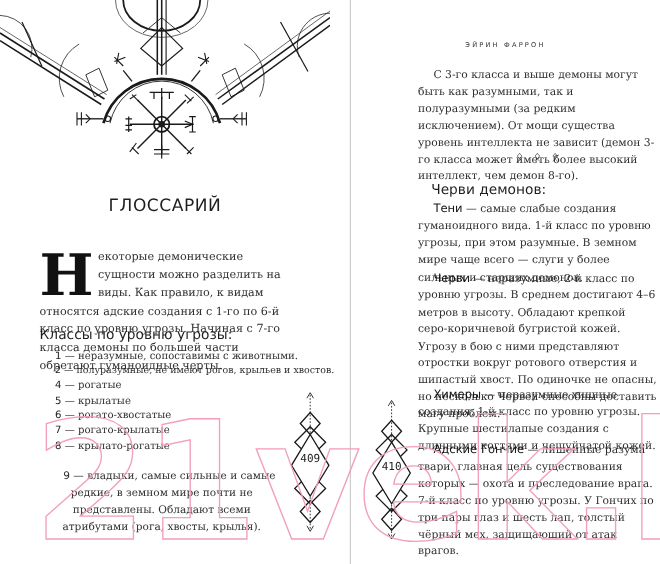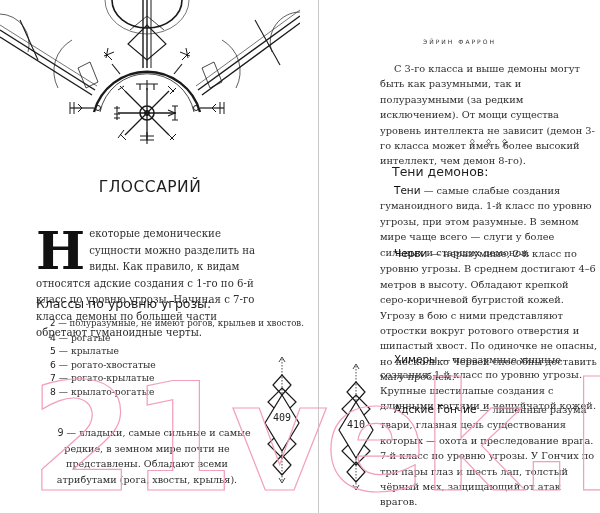--- a/index.html
+++ b/index.html
@@ -143,20 +143,21 @@
 
     <div class="chapter-title">ГЛОССАРИЙ</div>
 
     <p class="intro">
       <span class="dropcap">Н</span><span>екоторые демонические сущности можно разделить на виды. Как правило, к видам относятся адские создания с 1-го по 6-й класс по уровню угрозы. Начиная с 7-го класса демоны по большей части обретают гуманоидные черты.</span>
     </p>
 
     <h3 class="section-h classes-title">Классы по уровню угрозы:</h3>
 
     <ul class="class-list">
+      <li><span class="num">1</span> <span>— неразумные, сопоставимы с животными.</span></li>
       <li style="font-size:8.6px"><span class="num">2</span> <span>— полуразумные, не имеют рогов, крыльев и хвостов.</span></li>
       <li><span class="num">4</span> <span>— рогатые</span></li>
       <li><span class="num">5</span> <span>— крылатые</span></li>
       <li><span class="num">6</span> <span>— рогато-хвостатые</span></li>
       <li><span class="num">7</span> <span>— рогато-крылатые</span></li>
       <li><span class="num">8</span> <span>— крылато-рогатые</span></li>
     </ul>
 
     <p class="class9"><span class="num">9</span> <span>— владыки, самые сильные и самые редкие, в земном мире почти не представлены. Обладают всеми атрибутами (рога, хвосты, крылья).</span></p>
 
@@ -176,21 +177,21 @@
   </div>
 
   <div class="gutter"></div>
 
   <div class="running-head">ЭЙРИН ФАРРОН</div>
 
   <p class="rp-para indent p1">С 3-го класса и выше демоны могут быть как разумными, так и полуразумными (за редким исключением). От мощи существа уровень интеллекта не зависит (демон 3-го класса может иметь более высокий интеллект, чем демон 8-го).</p>
 
   <div class="divider-glyph">ᛟ ᛟ ᛟ</div>
 
-  <h3 class="section-h kinds-title">Тени демонов:</h3>
+  <h3 class="section-h kinds-title">Черви демонов:</h3>
 
   <p class="rp-para indent p-teni"><span class="term">Тени</span><span> — самые слабые создания гуманоидного вида. 1-й класс по уровню угрозы, при этом разумные. В земном мире чаще всего — слуги у более сильных и старших демонов.</span></p>
 
   <p class="rp-para indent p-chervi"><span class="term">Черви</span><span> — неразумные, 2-й класс по уровню угрозы. В среднем достигают 4–6 метров в высоту. Обладают крепкой серо-коричневой бугристой кожей. Угрозу в бою с ними представляют отростки вокруг ротового отверстия и шипастый хвост. По одиночке не опасны, но несколько Червей способны доставить магу проблем.</span></p>
 
   <p class="rp-para indent p-khimery"><span class="term">Химеры</span><span> — неразумные хищные создания, 1-й класс по уровню угрозы. Крупные шестилапые создания с длинными когтями и чешуйчатой кожей.</span></p>
 
   <p class="rp-para indent p-gonchie"><span class="term">Адские Гончие</span><span> — лишенные разума твари, главная цель существования которых — охота и преследование врага. 7-й класс по уровню угрозы. У Гончих по три пары глаз и шесть лап, толстый чёрный мех, защищающий от атак врагов.</span></p>
 
   <div class="folio folio-right">

